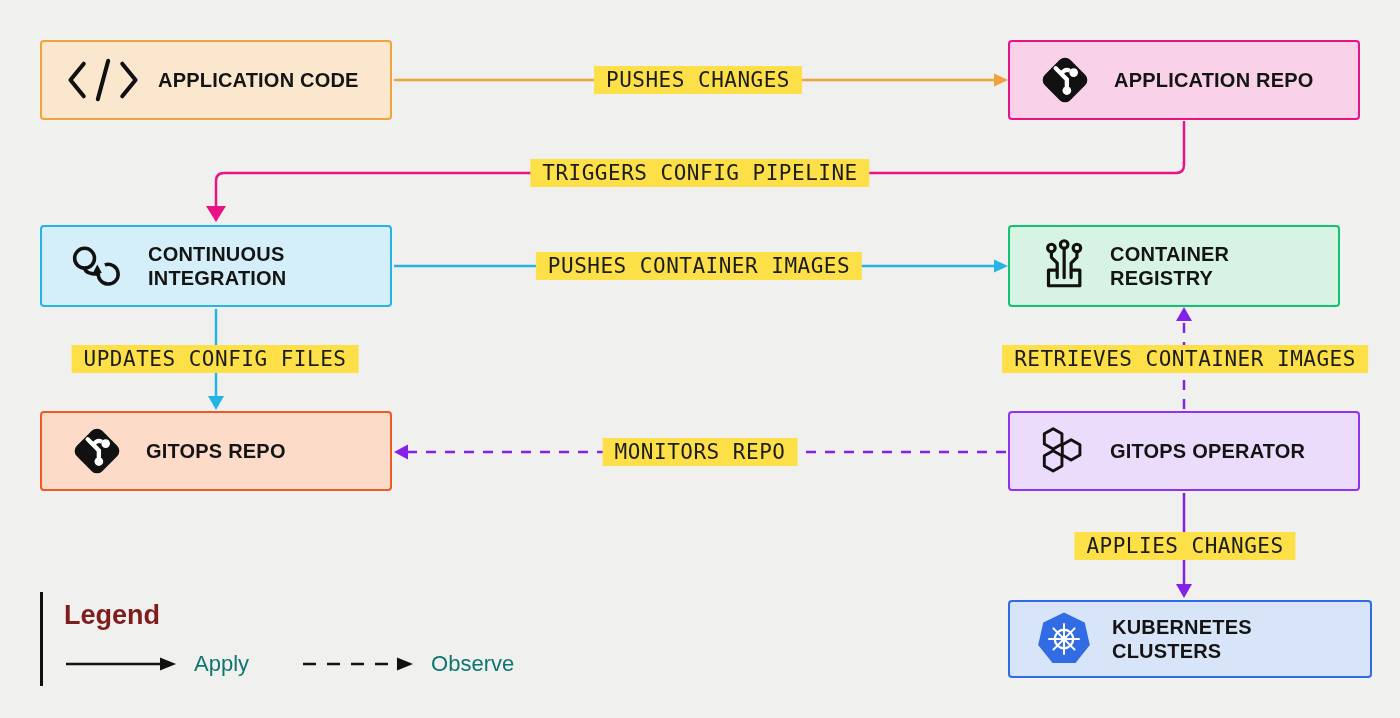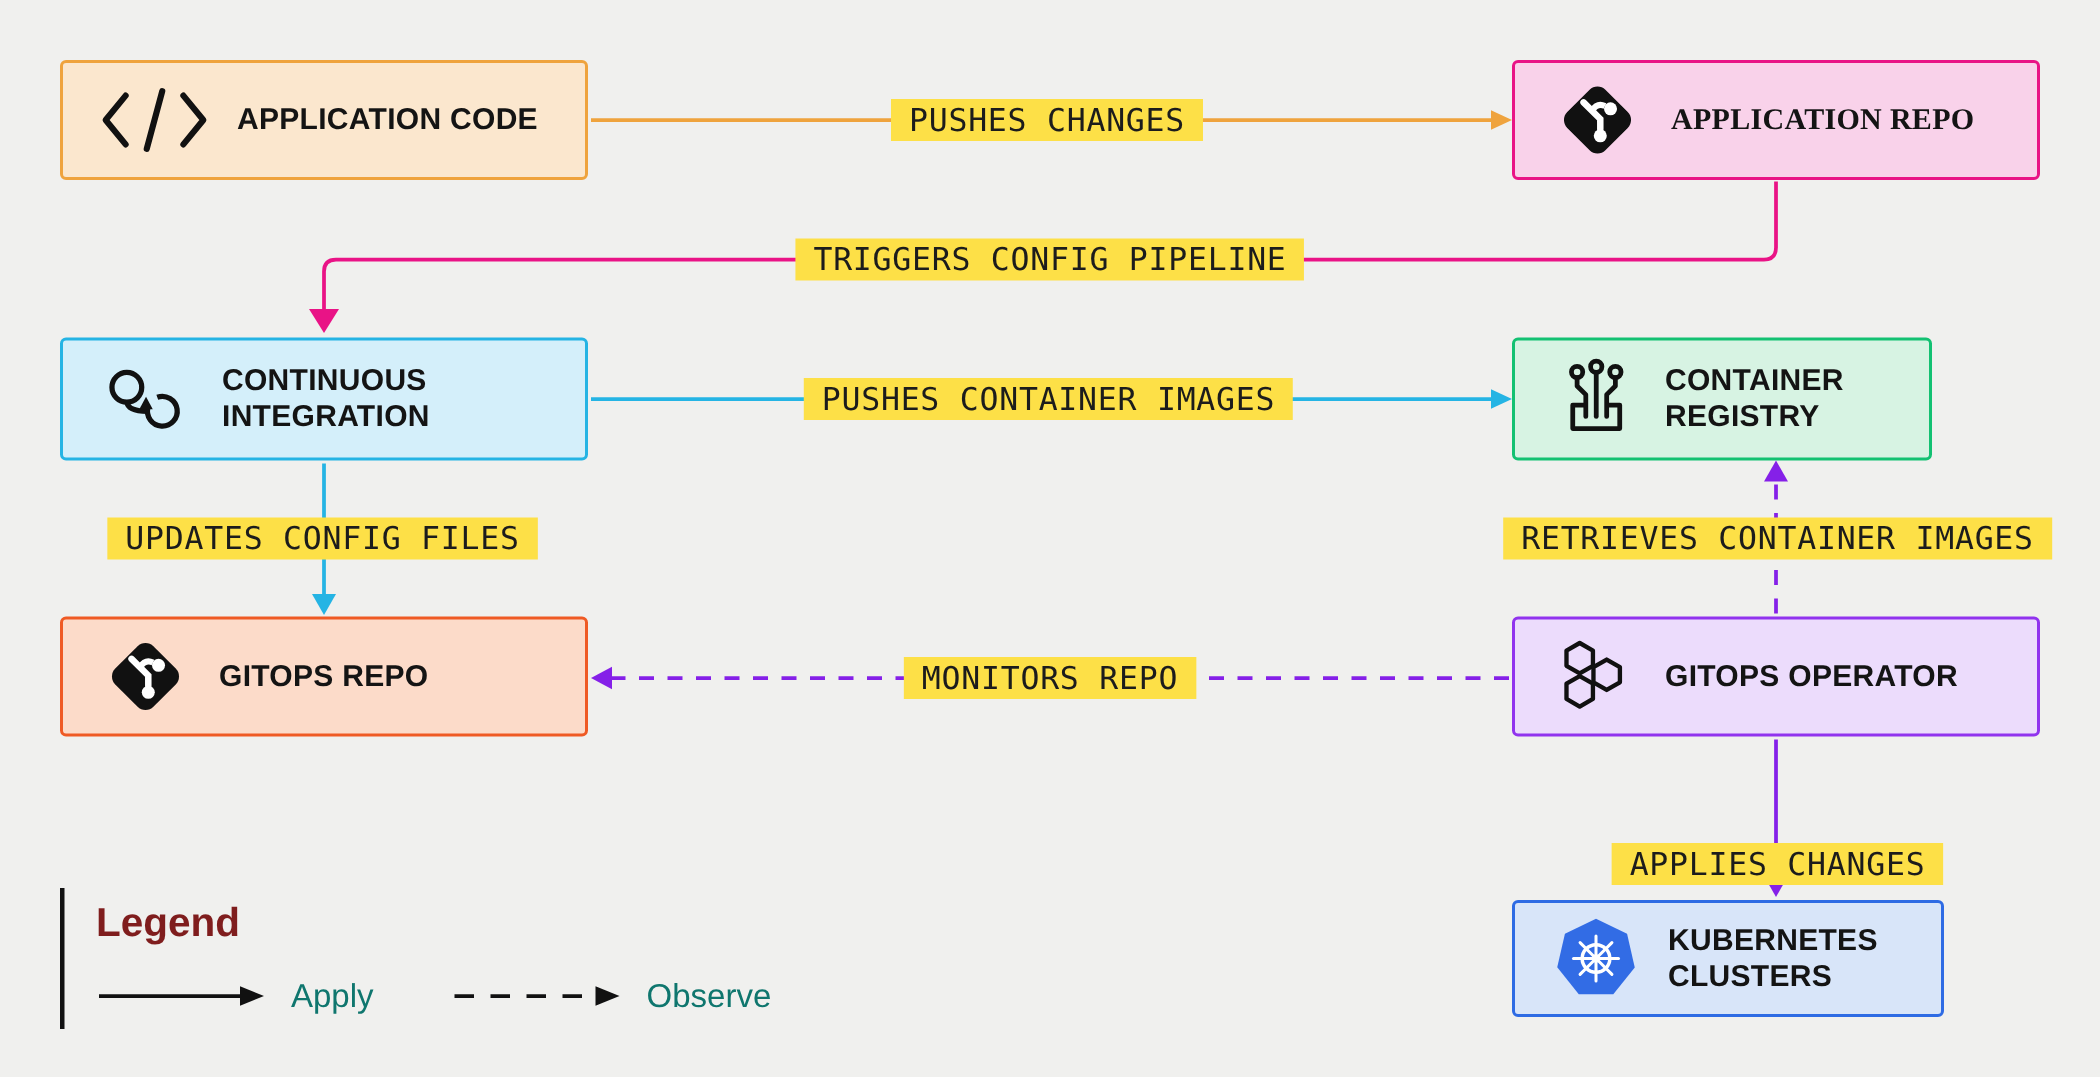--- a/index.html
+++ b/index.html
@@ -67,21 +67,21 @@
     <span class="icon">
       <svg width="74" height="48" viewBox="0 0 100 64" fill="none" stroke="#111" stroke-width="5.5" stroke-linecap="round" stroke-linejoin="round">
         <path d="M24 10 L6 32 L24 54"></path>
           <path d="M57 6 L43 58"></path>
           <path d="M76 10 L94 32 L76 54"></path>
       </svg>
     </span>
     <span class="label">APPLICATION CODE</span>
   </div>
 
-  <div class="node" style="left: 1008px; top: 40px; width: 352px; height: 80px; background: rgb(249, 210, 234); border-color: rgb(233, 19, 134); font-family: Liberation Serif, serif;">
+  <div class="node" style="left: 1008px; top: 40px; width: 352px; height: 80px; background: rgb(249, 210, 234); border-color: rgb(233, 19, 134);">
     <span class="icon">
       <svg width="62" height="62" viewBox="0 0 100 100">
         <g transform="rotate(45 50 50)">
             <rect x="21" y="21" width="58" height="58" rx="12" fill="#111"></rect>
           </g>
         <path d="M35 31 L53 49 L53 60" stroke="#fff" stroke-width="7" fill="none" stroke-linecap="round"></path>
         <path d="M44 40 Q50 31 58 35" stroke="#fff" stroke-width="6.5" fill="none"></path>
         <circle cx="53" cy="67" r="7" fill="#fff"></circle>
           <circle cx="64" cy="38" r="7" fill="#fff"></circle>
       </svg>
@@ -94,21 +94,21 @@
       <svg width="64" height="47" viewBox="0 0 100 72">
         <circle cx="29" cy="23" r="15.5" stroke="#111" stroke-width="5.5" fill="none"></circle>
         <path d="M29 38.5 C30 46 40 48 50.5 48" stroke="#111" stroke-width="5.5" fill="none"></path>
         <path d="M60.7 33.4 A15.5 15.5 0 1 1 51 44" stroke="#111" stroke-width="5.5" fill="none"></path>
         <polygon points="42,46 56,46 49,33" fill="#111"></polygon>
       </svg>
     </span>
     <span class="label two-line">CONTINUOUS INTEGRATION</span>
   </div>
 
-  <div class="node" style="left: 1008px; top: 225px; width: 280px; height: 82px; background: rgb(215, 243, 227); border-color: rgb(19, 193, 114);">
+  <div class="node" style="left: 1008px; top: 225px; width: 332px; height: 82px; background: rgb(215, 243, 227); border-color: rgb(19, 193, 114);">
     <span class="icon">
       <svg width="58" height="58" viewBox="0 0 100 100" fill="none" stroke="#111" stroke-width="5.5" stroke-linecap="round" stroke-linejoin="round">
         <circle cx="30" cy="19" r="6.5"></circle>
           <path d="M30 25.5 V35 L40 45 V70"></path>
         <circle cx="52" cy="13" r="6.5"></circle>
           <path d="M52 19.5 V70"></path>
         <circle cx="74" cy="19" r="6.5"></circle>
           <path d="M74 25.5 V35 L64 45 V70"></path>
         <path d="M38 57 H25 V84 H79 V57 H66"></path>
       </svg>
@@ -135,21 +135,21 @@
     <span class="icon">
       <svg width="58" height="56" viewBox="0 0 100 96" fill="none" stroke="#111" stroke-width="5" stroke-linejoin="round">
         <polygon points="33,9.5 48.2,18.25 48.2,35.75 33,44.5 17.8,35.75 17.8,18.25"></polygon>
         <polygon points="33,47.5 48.2,56.25 48.2,73.75 33,82.5 17.8,73.75 17.8,56.25"></polygon>
         <polygon points="64,28.5 79.2,37.25 79.2,54.75 64,63.5 48.8,54.75 48.8,37.25"></polygon>
       </svg>
     </span>
     <span class="label">GITOPS OPERATOR</span>
   </div>
 
-  <div class="node" style="left: 1008px; top: 600px; width: 288px; height: 78px; background: rgb(216, 229, 249); border-color: rgb(46, 107, 228);">
+  <div class="node" style="left: 1008px; top: 600px; width: 364px; height: 78px; background: rgb(216, 229, 249); border-color: rgb(46, 107, 228);">
     <span class="icon">
       <svg width="60" height="60" viewBox="0 0 100 104">
         <polygon points="50,6 14.1,23.3 5.2,62.2 30.1,93.4 70,93.4 94.8,62.3 85.9,23.3" fill="#326ce5"></polygon>
         <circle cx="50" cy="52" r="16" stroke="#fff" stroke-width="4" fill="none"></circle>
         <g stroke="#fff" stroke-width="3.5" stroke-linecap="round">
           <line x1="50" y1="47" x2="50" y2="26"></line>
             <line x1="53.5" y1="48.5" x2="68.4" y2="33.6"></line>
           <line x1="55" y1="52" x2="76" y2="52"></line>
             <line x1="53.5" y1="55.5" x2="68.4" y2="70.4"></line>
           <line x1="50" y1="57" x2="50" y2="78"></line>
@@ -162,21 +162,21 @@
     </span>
     <span class="label two-line">KUBERNETES CLUSTERS</span>
   </div>
 
   <div class="edge-label" style="left:698px;top:80px;">PUSHES CHANGES</div>
   <div class="edge-label" style="left:700px;top:173px;">TRIGGERS CONFIG PIPELINE</div>
   <div class="edge-label" style="left:699px;top:266px;">PUSHES CONTAINER IMAGES</div>
   <div class="edge-label" style="left:215px;top:359px;">UPDATES CONFIG FILES</div>
   <div class="edge-label" style="left:700px;top:452px;">MONITORS REPO</div>
   <div class="edge-label" style="left:1185px;top:359px;">RETRIEVES CONTAINER IMAGES</div>
-  <div class="edge-label" style="left:1185px;top:546px;margin-top:30px;">APPLIES CHANGES</div>
+  <div class="edge-label" style="left:1185px;top:546px;">APPLIES CHANGES</div>
 
   <div class="legend">
     <div class="legend-title">Legend</div>
     <div class="legend-row">
       <svg width="114" height="16" viewBox="0 0 114 16">
         <line x1="2" y1="8" x2="98" y2="8" stroke="#111" stroke-width="2.5"></line>
         <polygon points="96,1.5 96,14.5 112,8" fill="#111"></polygon>
       </svg>
       <span class="legend-label">Apply</span>
       <span class="legend-gap"></span>

